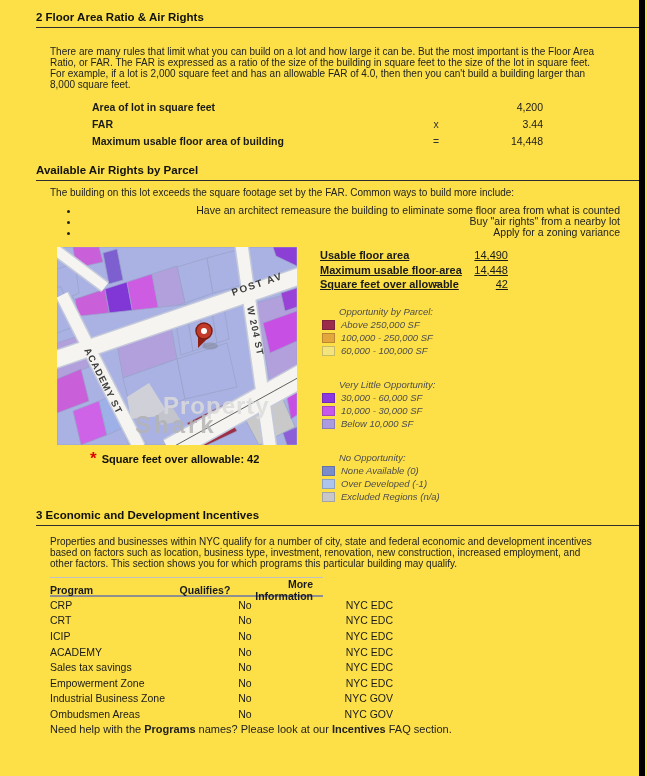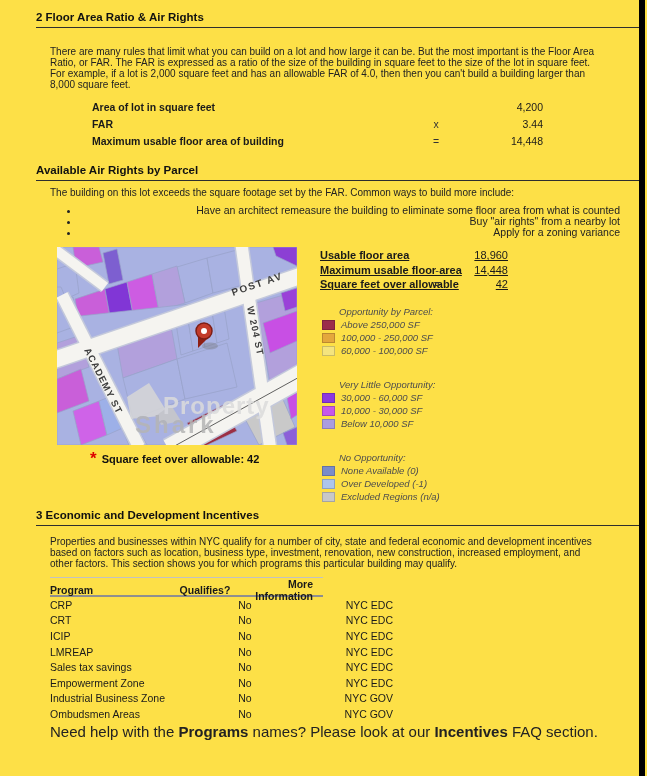--- a/index.html
+++ b/index.html
@@ -41,21 +41,21 @@
   
   .inc-table{width:273px;font-size:10.5px;color:#1a1a1a;}
   .inc-head{
     display:grid;grid-template-columns:120px 70px 83px;align-items:center;
     font-weight:bold;height:17px;
     border-top:1px solid #c2c2c2;border-bottom:2px solid #8f8f8f;
   }
   .inc-row{display:grid;grid-template-columns:120px 70px 83px;align-items:center;height:15.6px;gap:40px;}
   .col-c{text-align:center;}
   .col-r{text-align:right;padding-right:10px;}
-  .footer-note{font-size:15px;color:#222;}
+  .footer-note{font-size:11px;color:#222;}
   .footer-note b{font-weight:bold;}
 </style>
 </head>
 <body>
 
 <div class="page">
 
   <div class="right-bar"></div>
 
   <div class="abs sec-head" style="left:36px;top:11px;width:603px;">2 Floor Area Ratio &amp; Air Rights</div>
@@ -173,21 +173,21 @@
 
   <div class="abs map-caption" style="left:90px;top:452px;">
     <span class="star">*</span>
     <span class="cap">Square feet over allowable: 42</span>
   </div>
 
   <div class="abs" style="left:320px;top:248px;width:188px;">
     <div class="stat-row">
       <span class="lbl">Usable floor area</span>
       <span class="op"></span>
-      <span class="val">18,960</span>
+      <span class="val">14,490</span>
     </div>
     <div class="stat-row">
       <span class="lbl">Maximum usable floor area</span>
       <span class="op">-</span>
       <span class="val">14,448</span>
     </div>
     <div class="stat-row">
       <span class="lbl">Square feet over allowable</span>
       <span class="op">=</span>
       <span class="val">42</span>
@@ -261,21 +261,21 @@
       <span>CRT</span>
       <span class="col-c">No</span>
       <span class="col-r">NYC EDC</span>
     </div>
     <div class="inc-row">
       <span>ICIP</span>
       <span class="col-c">No</span>
       <span class="col-r">NYC EDC</span>
     </div>
     <div class="inc-row">
-      <span>LMREAP</span>
+      <span>ACADEMY</span>
       <span class="col-c">No</span>
       <span class="col-r">NYC EDC</span>
     </div>
     <div class="inc-row">
       <span>Sales tax savings</span>
       <span class="col-c">No</span>
       <span class="col-r">NYC EDC</span>
     </div>
     <div class="inc-row">
       <span>Empowerment Zone</span>

